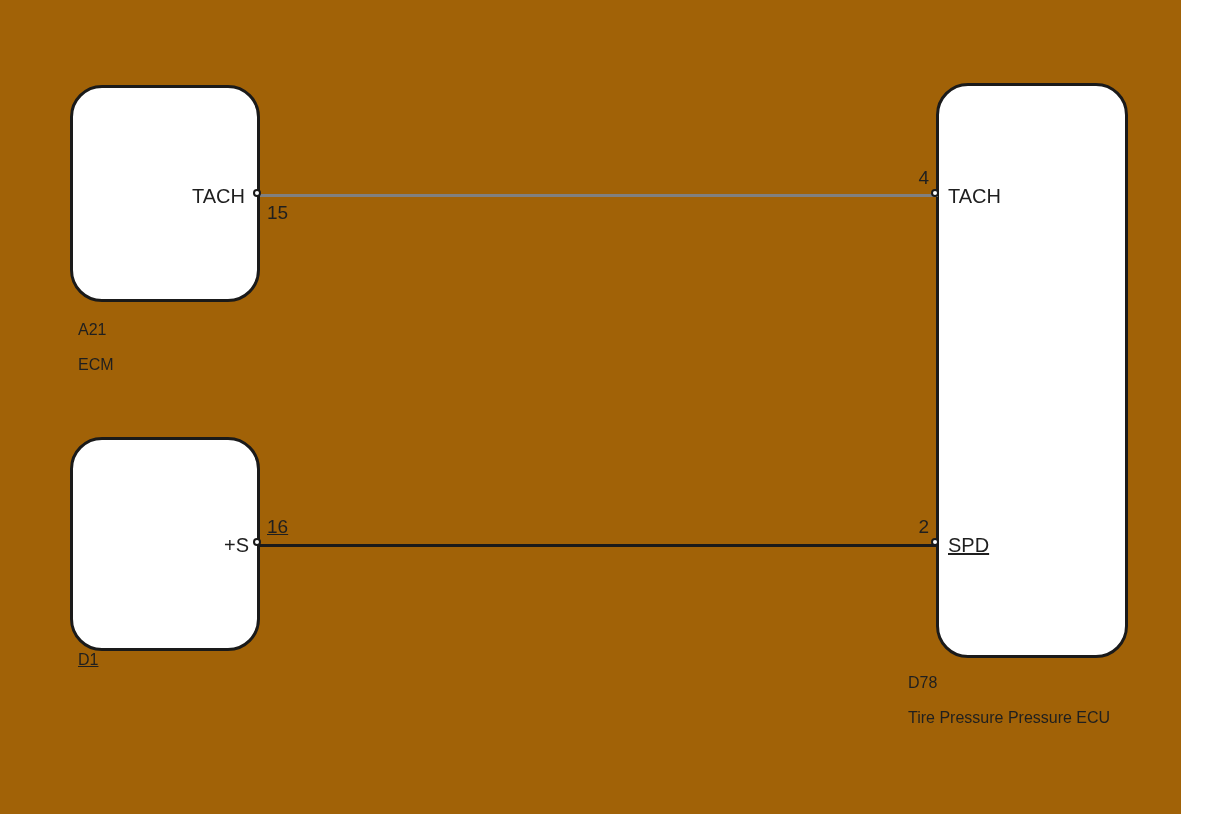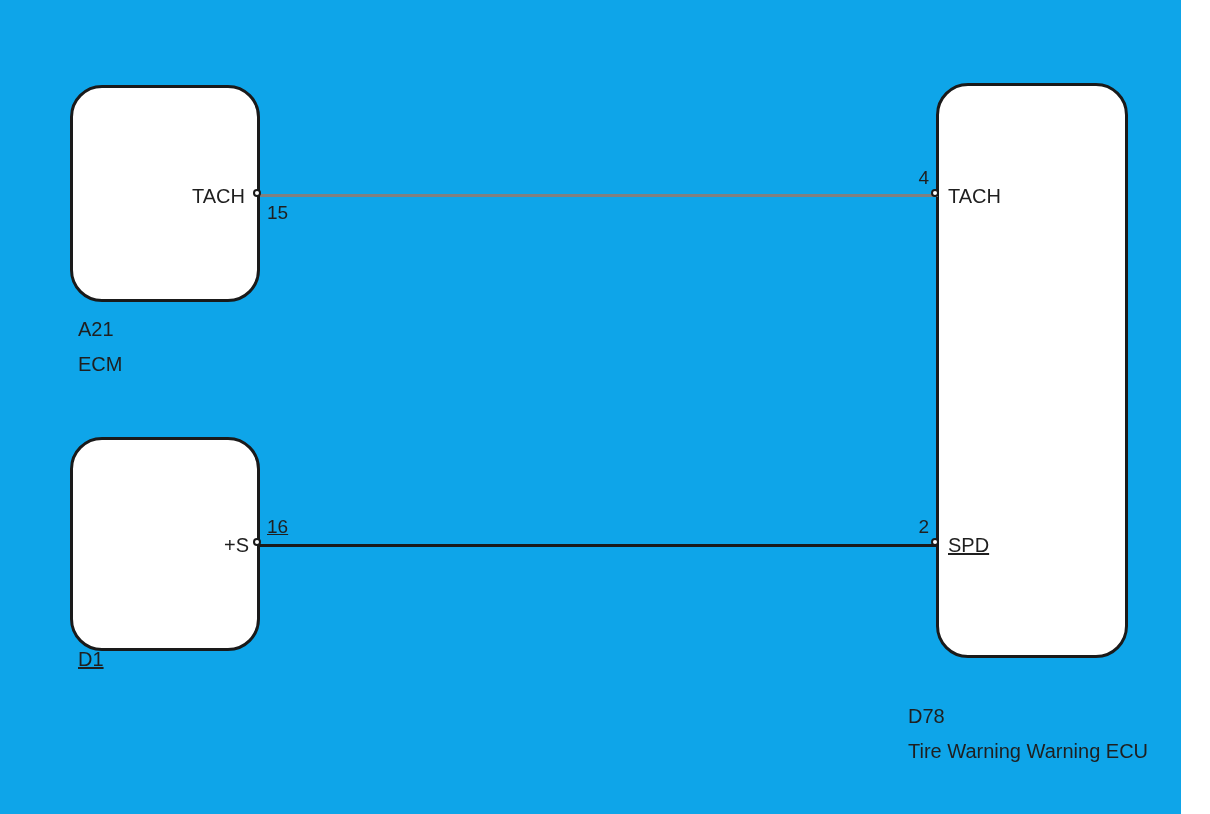--- a/index.html
+++ b/index.html
@@ -1,21 +1,21 @@
 <!DOCTYPE html>
 <html><head>
 <meta charset="utf-8">
 <style>
   * { margin: 0; padding: 0; box-sizing: border-box; }
   html, body { background: #ffffff; }
   .diagram {
     position: relative;
     width: 1181px;
     height: 814px;
-    background: #0ea5e9;
+    background: #a16207;
     font-family: "Liberation Sans", sans-serif;
     color: #1f1f1f;
     overflow: hidden;
   }
   .component-box {
     position: absolute;
     border: 3px solid #1a1a1a;
     border-radius: 32px;
     background: #ffffff;
   }
@@ -55,28 +55,28 @@
   .lbl-num-4      { left: 893px; width: 36px; top: 168px; text-align: right; }
   .lbl-tach-tpws  { left: 948px; top: 186px; }
 
   .lbl-plus-s     { left: 150px; width: 99px;  top: 535px; text-align: right; }
   .lbl-num-16     { left: 267px; top: 517px; text-decoration: underline; }
   .lbl-num-2      { left: 893px; width: 36px; top: 517px; text-align: right; }
   .lbl-spd-tpws   { left: 948px; top: 535px; text-decoration: underline; }
 
   .caption {
     position: absolute;
-    font-size: 20px;
+    font-size: 16px;
     line-height: 35px;
     white-space: nowrap;
     color: #1f1f1f;
   }
   .cap-ecm   { left: 78px;  top: 312px; }
   .cap-meter { left: 78px;  top: 642px; text-decoration: underline; }
-  .cap-tpws  { left: 908px; top: 665px; margin-top: 34px; }
+  .cap-tpws  { left: 908px; top: 665px; }
 </style>
 </head>
 <body>
 
 <div class="diagram">
 
   <div class="component-box box-ecm"></div>
   <div class="component-box box-meter"></div>
   <div class="component-box box-tpws"></div>
 
@@ -101,16 +101,16 @@
 
   <div class="caption cap-ecm">
     <div>A21</div>
     <div>ECM</div>
   </div>
   <div class="caption cap-meter">
     <div>D1</div>
   </div>
   <div class="caption cap-tpws">
     <div>D78</div>
-    <div>Tire Warning Warning ECU</div>
+    <div>Tire Pressure Pressure ECU</div>
   </div>
 
 </div>
 
 </body></html>

